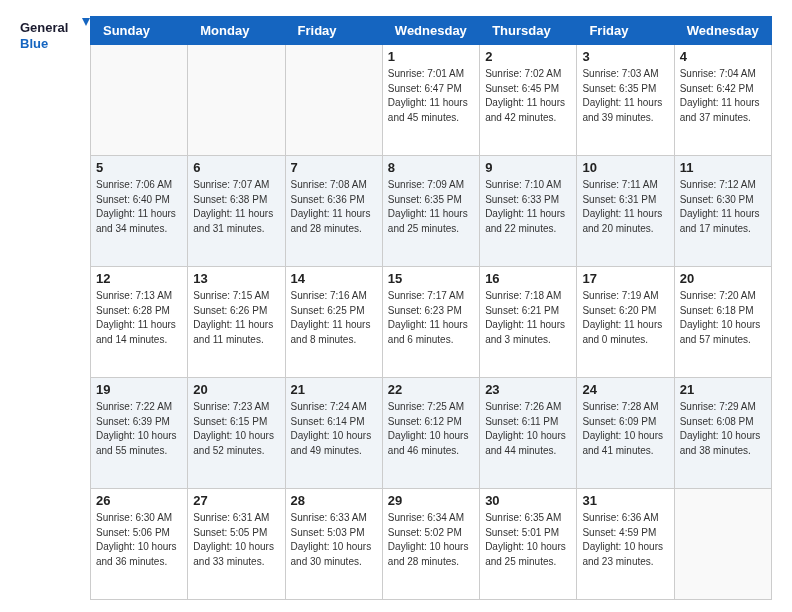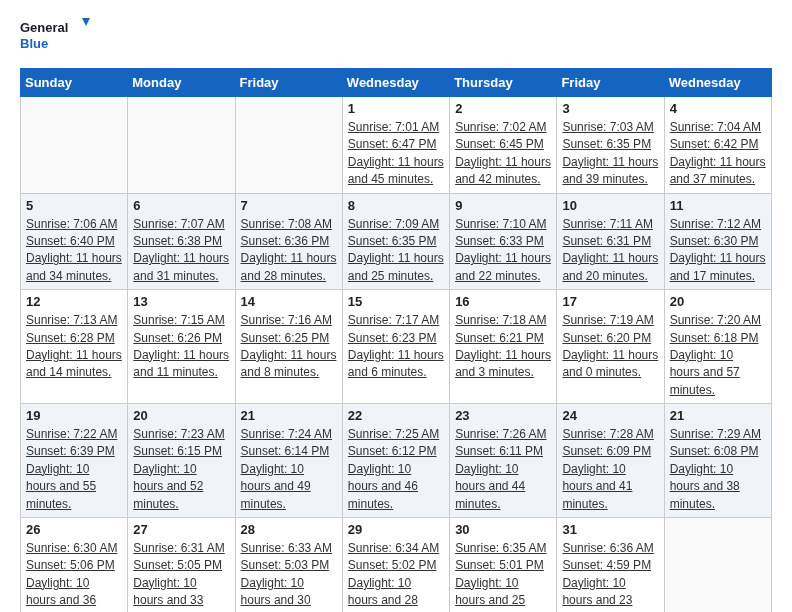--- a/index.html
+++ b/index.html
@@ -8,21 +8,21 @@
       background: #fff;
       width: 792px;
       height: 612px;
       overflow: hidden;
     }
     .page {
       width: 792px;
       height: 612px;
       padding: 16px 20px 12px 20px;
       display: flex;
-      flex-direction: column;
+      flex-direction: row;
     }
     .header {
       display: flex;
       justify-content: space-between;
       align-items: flex-start;
       margin-bottom: 10px;
     }
     .logo {
       display: flex;
       align-items: center;
@@ -47,21 +47,21 @@
       border: 1px solid #ccc;
       border-collapse: collapse;
       width: 100%;
       table-layout: fixed;
     }
     .calendar th {
       background: #1565c0;
       color: #fff;
       font-size: 13px;
       font-weight: bold;
-      padding: 6px 4px;
+      padding: 6px 12px;
       text-align: left;
       border: 1px solid #1565c0;
     }
     .calendar td {
       border: 1px solid #ccc;
       vertical-align: top;
       padding: 4px 5px;
       font-size: 10.5px;
       color: #222;
       height: 88px;
@@ -69,24 +69,23 @@
     .calendar td.empty {
       background: #f9f9f9;
     }
     .day-num {
       font-size: 13px;
       font-weight: bold;
       margin-bottom: 3px;
       display: block;
     }
     .day-info {
-      font-size: 12px;
+      font-size: 10px;
       line-height: 1.45;
       color: #333;
-      text-decoration: underline;
     }
     .row-alt td {
       background: #f0f4f8;
     }
   </style>
 </head>
 <body>
 
 <div class="page">
   <div class="header">

